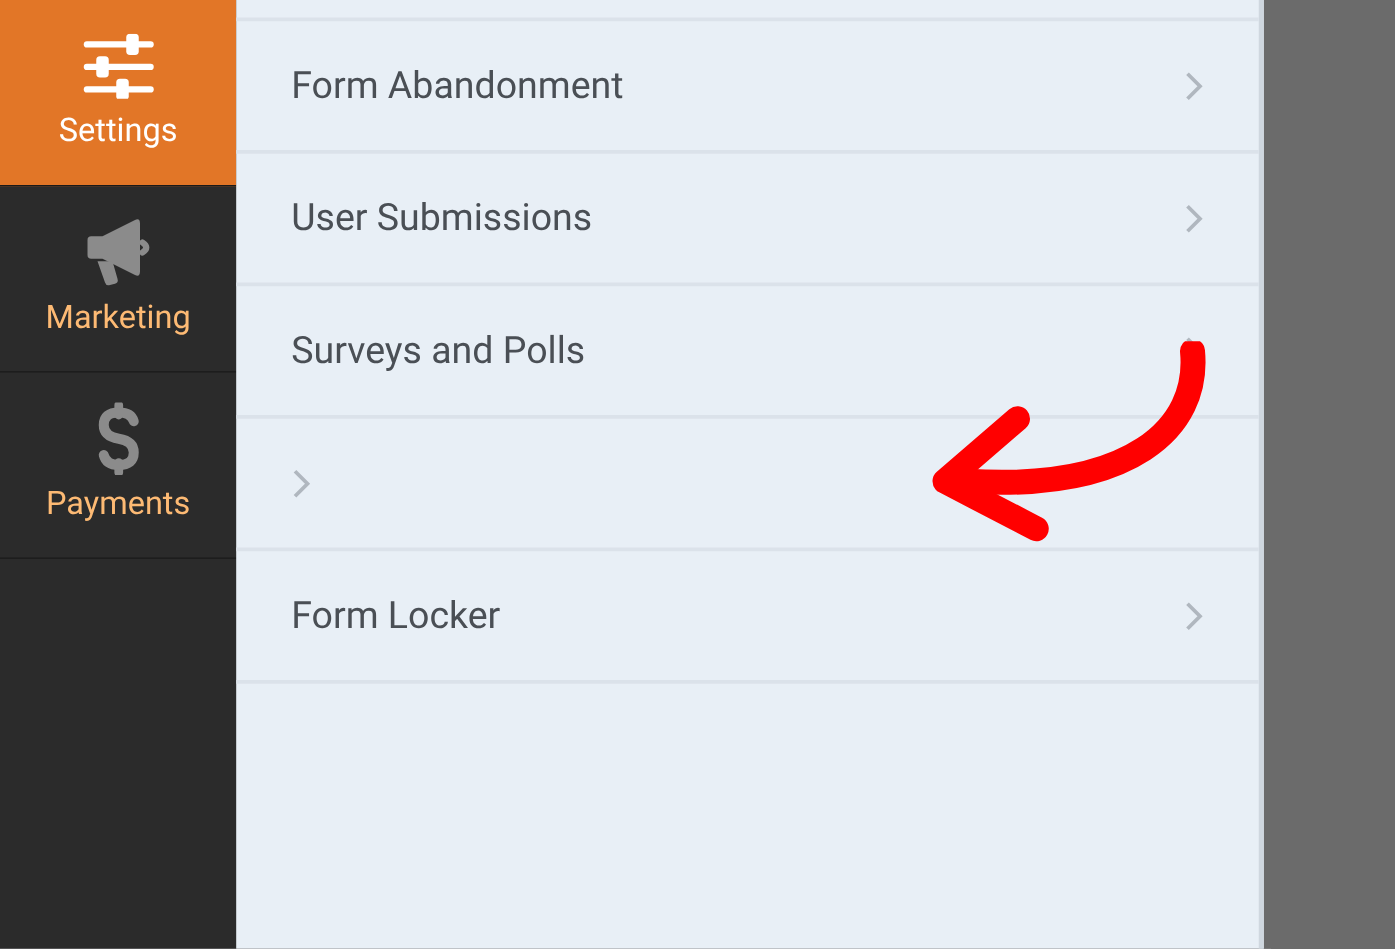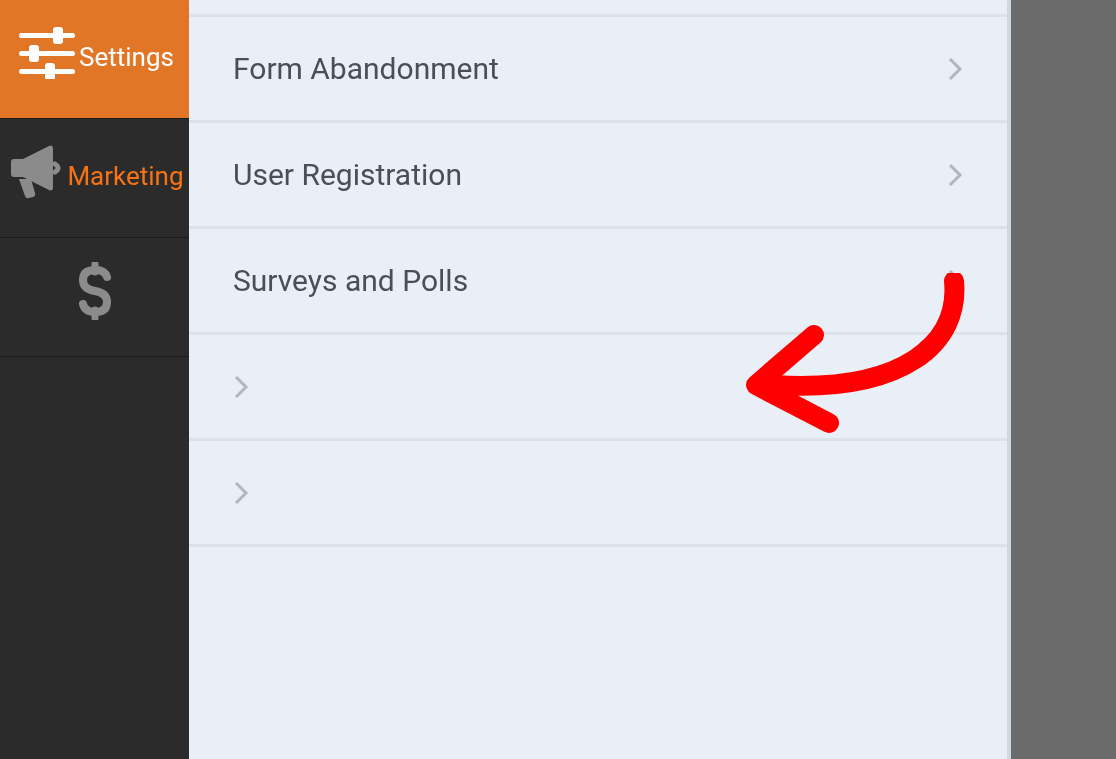--- a/index.html
+++ b/index.html
@@ -17,21 +17,21 @@
     }
     .sidebar {
       width: 189px;
       background: #2b2b2b;
       height: 100%;
       display: flex;
       flex-direction: column;
     }
     .sidebar-item {
       display: flex;
-      flex-direction: row;
+      flex-direction: column;
       align-items: center;
       justify-content: center;
       padding: 24px 10px 28px 10px;
       cursor: pointer;
       border-bottom: 1px solid #1a1a1a;
     }
     .sidebar-item.active {
       background: #e27627;
     }
     .sidebar-item.active .sidebar-icon svg {
@@ -44,21 +44,21 @@
       height: 58px;
       display: flex;
       align-items: center;
       justify-content: center;
       margin-bottom: 8px;
     }
     .sidebar-icon svg {
       fill: #8b8b8b;
     }
     .sidebar-label {
-      color: #f97316;
+      color: #fdba74;
       font-size: 26px;
       font-weight: 400;
     }
     .main {
       flex: 1;
       background: #e8eff6;
       height: 100%;
       position: relative;
       border-right: 4px solid #cfd7df;
     }
@@ -139,39 +139,40 @@
     <span class="sidebar-label">Marketing</span>
   </div>
 
   <div class="sidebar-item">
     <span class="sidebar-icon">
       <svg width="36" height="58" viewBox="0 0 36 58">
         <path d="M18 2 L18 10 M18 48 L18 56" stroke="#8b8b8b" stroke-width="7" stroke-linecap="round"></path>
         <path d="M30 15 Q28 8 18 8 Q6 8 6 18 Q6 27 18 29 Q30 31 30 40 Q30 50 18 50 Q8 50 6 42" stroke="#8b8b8b" stroke-width="8" fill="none" stroke-linecap="round"></path>
       </svg>
     </span>
+    <span class="sidebar-label">Payments</span>
   </div>
 </div>
 
 <div class="main">
   <div class="list">
     <div class="list-row"></div>
 
     <div class="list-row">
       <span class="list-row-label">Form Abandonment</span>
       <span class="chevron">
         <svg width="16" height="26" viewBox="0 0 16 26">
             <path d="M3 3 L13 13 L3 23"></path>
           </svg>
       </span>
     </div>
 
 
     <div class="list-row">
-      <span class="list-row-label">User Registration</span>
+      <span class="list-row-label">User Submissions</span>
       <span class="chevron">
         <svg width="16" height="26" viewBox="0 0 16 26">
             <path d="M3 3 L13 13 L3 23"></path>
           </svg>
       </span>
     </div>
 
     <div class="list-row">
       <span class="list-row-label">Surveys and Polls</span>
       <span class="chevron">
@@ -184,20 +185,21 @@
 
     <div class="list-row">
       <span class="chevron">
         <svg width="16" height="26" viewBox="0 0 16 26">
             <path d="M3 3 L13 13 L3 23"></path>
           </svg>
       </span>
     </div>
 
     <div class="list-row">
+      <span class="list-row-label">Form Locker</span>
       <span class="chevron">
         <svg width="16" height="26" viewBox="0 0 16 26">
             <path d="M3 3 L13 13 L3 23"></path>
           </svg>
       </span>
     </div>
   </div>
 
   <div class="arrow-annotation">
     <svg width="240" height="170" viewBox="0 0 240 170">

